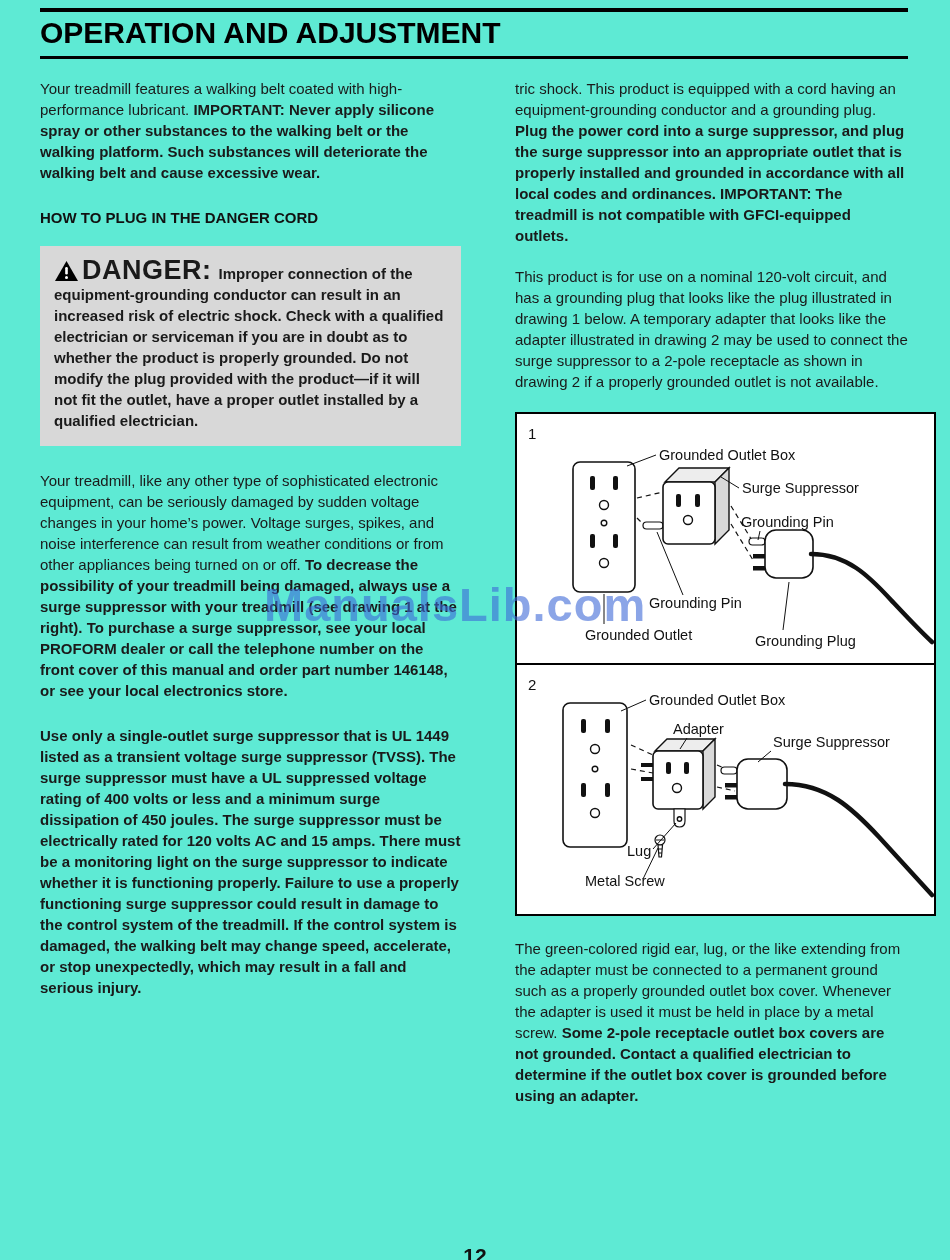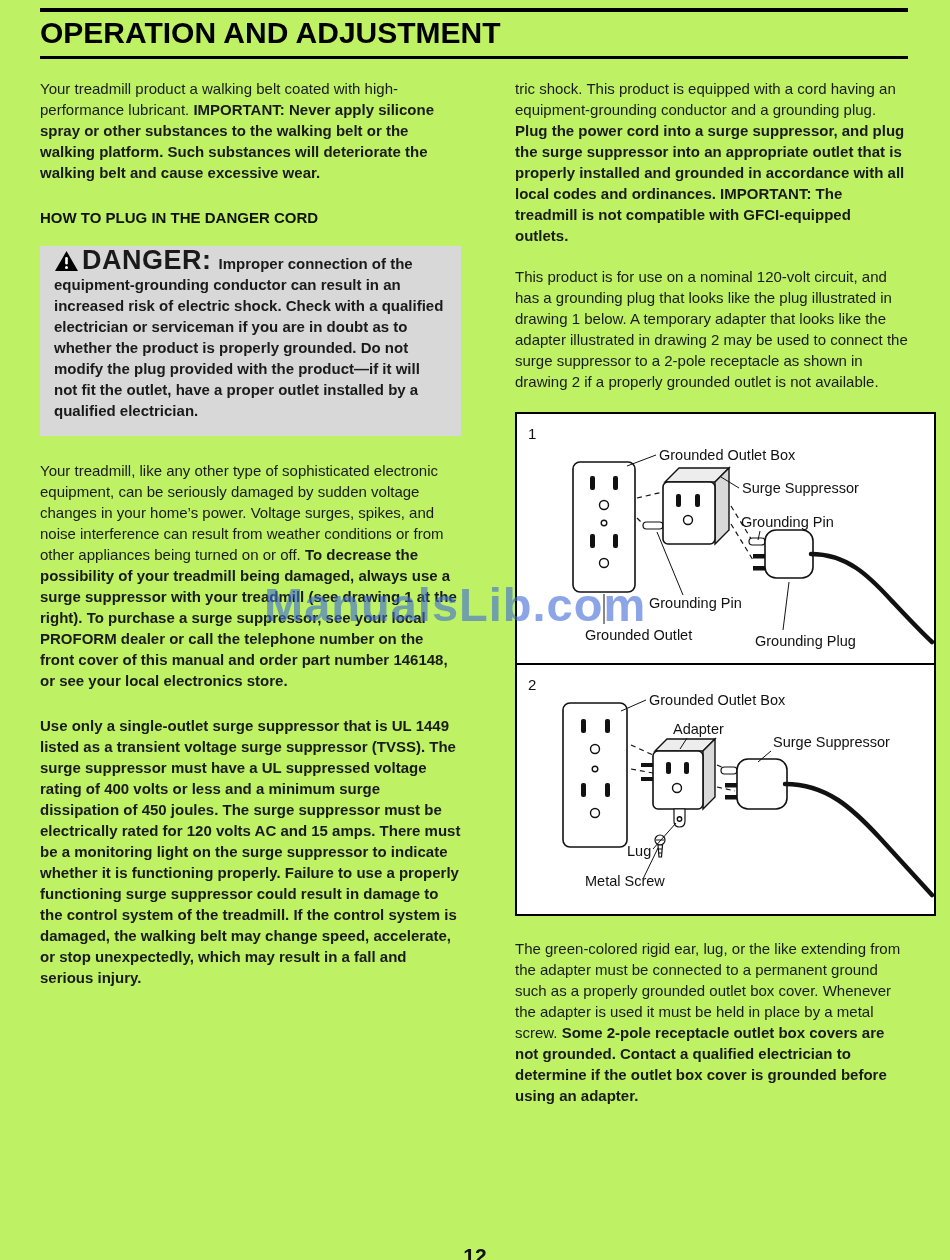--- a/index.html
+++ b/index.html
@@ -1,35 +1,35 @@
 <!DOCTYPE html>
 <html><head>
 <meta charset="utf-8">
 <style>
   * { margin:0; padding:0; box-sizing:border-box; }
   html,body { background:#ffffff; }
   body {
     width:950px; height:1260px; position:relative; overflow:hidden;
     font-family:"Liberation Sans", sans-serif; color:#1a1a1a;
   }
-  .page { position:absolute; inset:0; background:#bef264;text-decoration:underline; }
+  .page { position:absolute; inset:0; background:#5eead4;text-decoration:underline; }
   .rule-top   { position:absolute; left:40px; top:8px;  width:868px; height:4px; background:#000; }
   .title      { position:absolute; left:40px; top:16px; font-size:30px; font-weight:700; color:#000; }
   .rule-title { position:absolute; left:40px; top:56px; width:868px; height:3px; background:#000; }
 
   .col { position:absolute; top:78px; width:421px; font-size:15px; line-height:21px; }
   .col-left  { left:40px; }
   .col-right { left:487px;padding-left:28px; }
 
   h2 { font-size:15px; line-height:21px; font-weight:700; margin:0 0 18px 0; color:#111; }
   p  { margin:0 0 24px 0; }
   .col-right p { margin-bottom:20px; }
   .b { font-weight:700; }
 
-  .danger-box { background:#d8d8d8; padding:4px 14px 15px 14px; margin:4px 0 24px 0; }
+  .danger-box { background:#d8d8d8; padding:14px 14px 15px 14px; margin:4px 0 24px 0; }
   .danger-box p { margin:0; font-weight:700; }
   .warn-icon { vertical-align:-3px; margin-right:3px; }
   .danger-label { font-size:27px; font-weight:700; letter-spacing:.5px; margin-right:7px; }
 
   .figures { margin:0 0 22px 0; }
   .figure { width:421px; height:253px; border:2px solid #000; background:#fff; position:relative; }
   .figure + .figure { margin-top:-2px; }
   .figure svg { display:block; width:417px; height:249px; }
 
   .fig-num   { font-size:15px; fill:#111; font-family:"Liberation Sans", sans-serif; }
@@ -57,21 +57,21 @@
 </head>
 <body>
 
 <div class="page">
 
   <div class="rule-top"></div>
   <h1 class="title">OPERATION AND ADJUSTMENT</h1>
   <div class="rule-title"></div>
 
   <div class="col col-left">
-    <p><span>Your treadmill product a walking belt coated with high-performance lubricant. </span><span class="b">IMPORTANT: Never apply silicone spray or other substances to the walking belt or the walking platform. Such substances will deteriorate the walking belt and cause excessive wear.</span></p>
+    <p><span>Your treadmill features a walking belt coated with high-performance lubricant. </span><span class="b">IMPORTANT: Never apply silicone spray or other substances to the walking belt or the walking platform. Such substances will deteriorate the walking belt and cause excessive wear.</span></p>
 
     <h2>HOW TO PLUG IN THE DANGER CORD</h2>
 
     <div class="danger-box">
       <p><svg class="warn-icon" width="25" height="22" viewBox="0 0 25 22">
             <path d="M12.5 1 L24 21 H1 Z" fill="#000"></path>
             <rect x="11.2" y="7" width="2.6" height="7.5" rx="1.2" fill="#fff"></rect>
             <circle cx="12.5" cy="17.6" r="1.5" fill="#fff"></circle>
           </svg><span class="danger-label">DANGER:</span><span><span class="b">Improper connection of the equipment-grounding conductor can result in an increased risk of electric shock. Check with a qualified electrician or serviceman if you are in doubt as to whether the product is properly grounded. Do not modify the plug provided with the product—if it will not fit the outlet, have a proper outlet installed by a qualified electrician.</span></span></p>
     </div>

